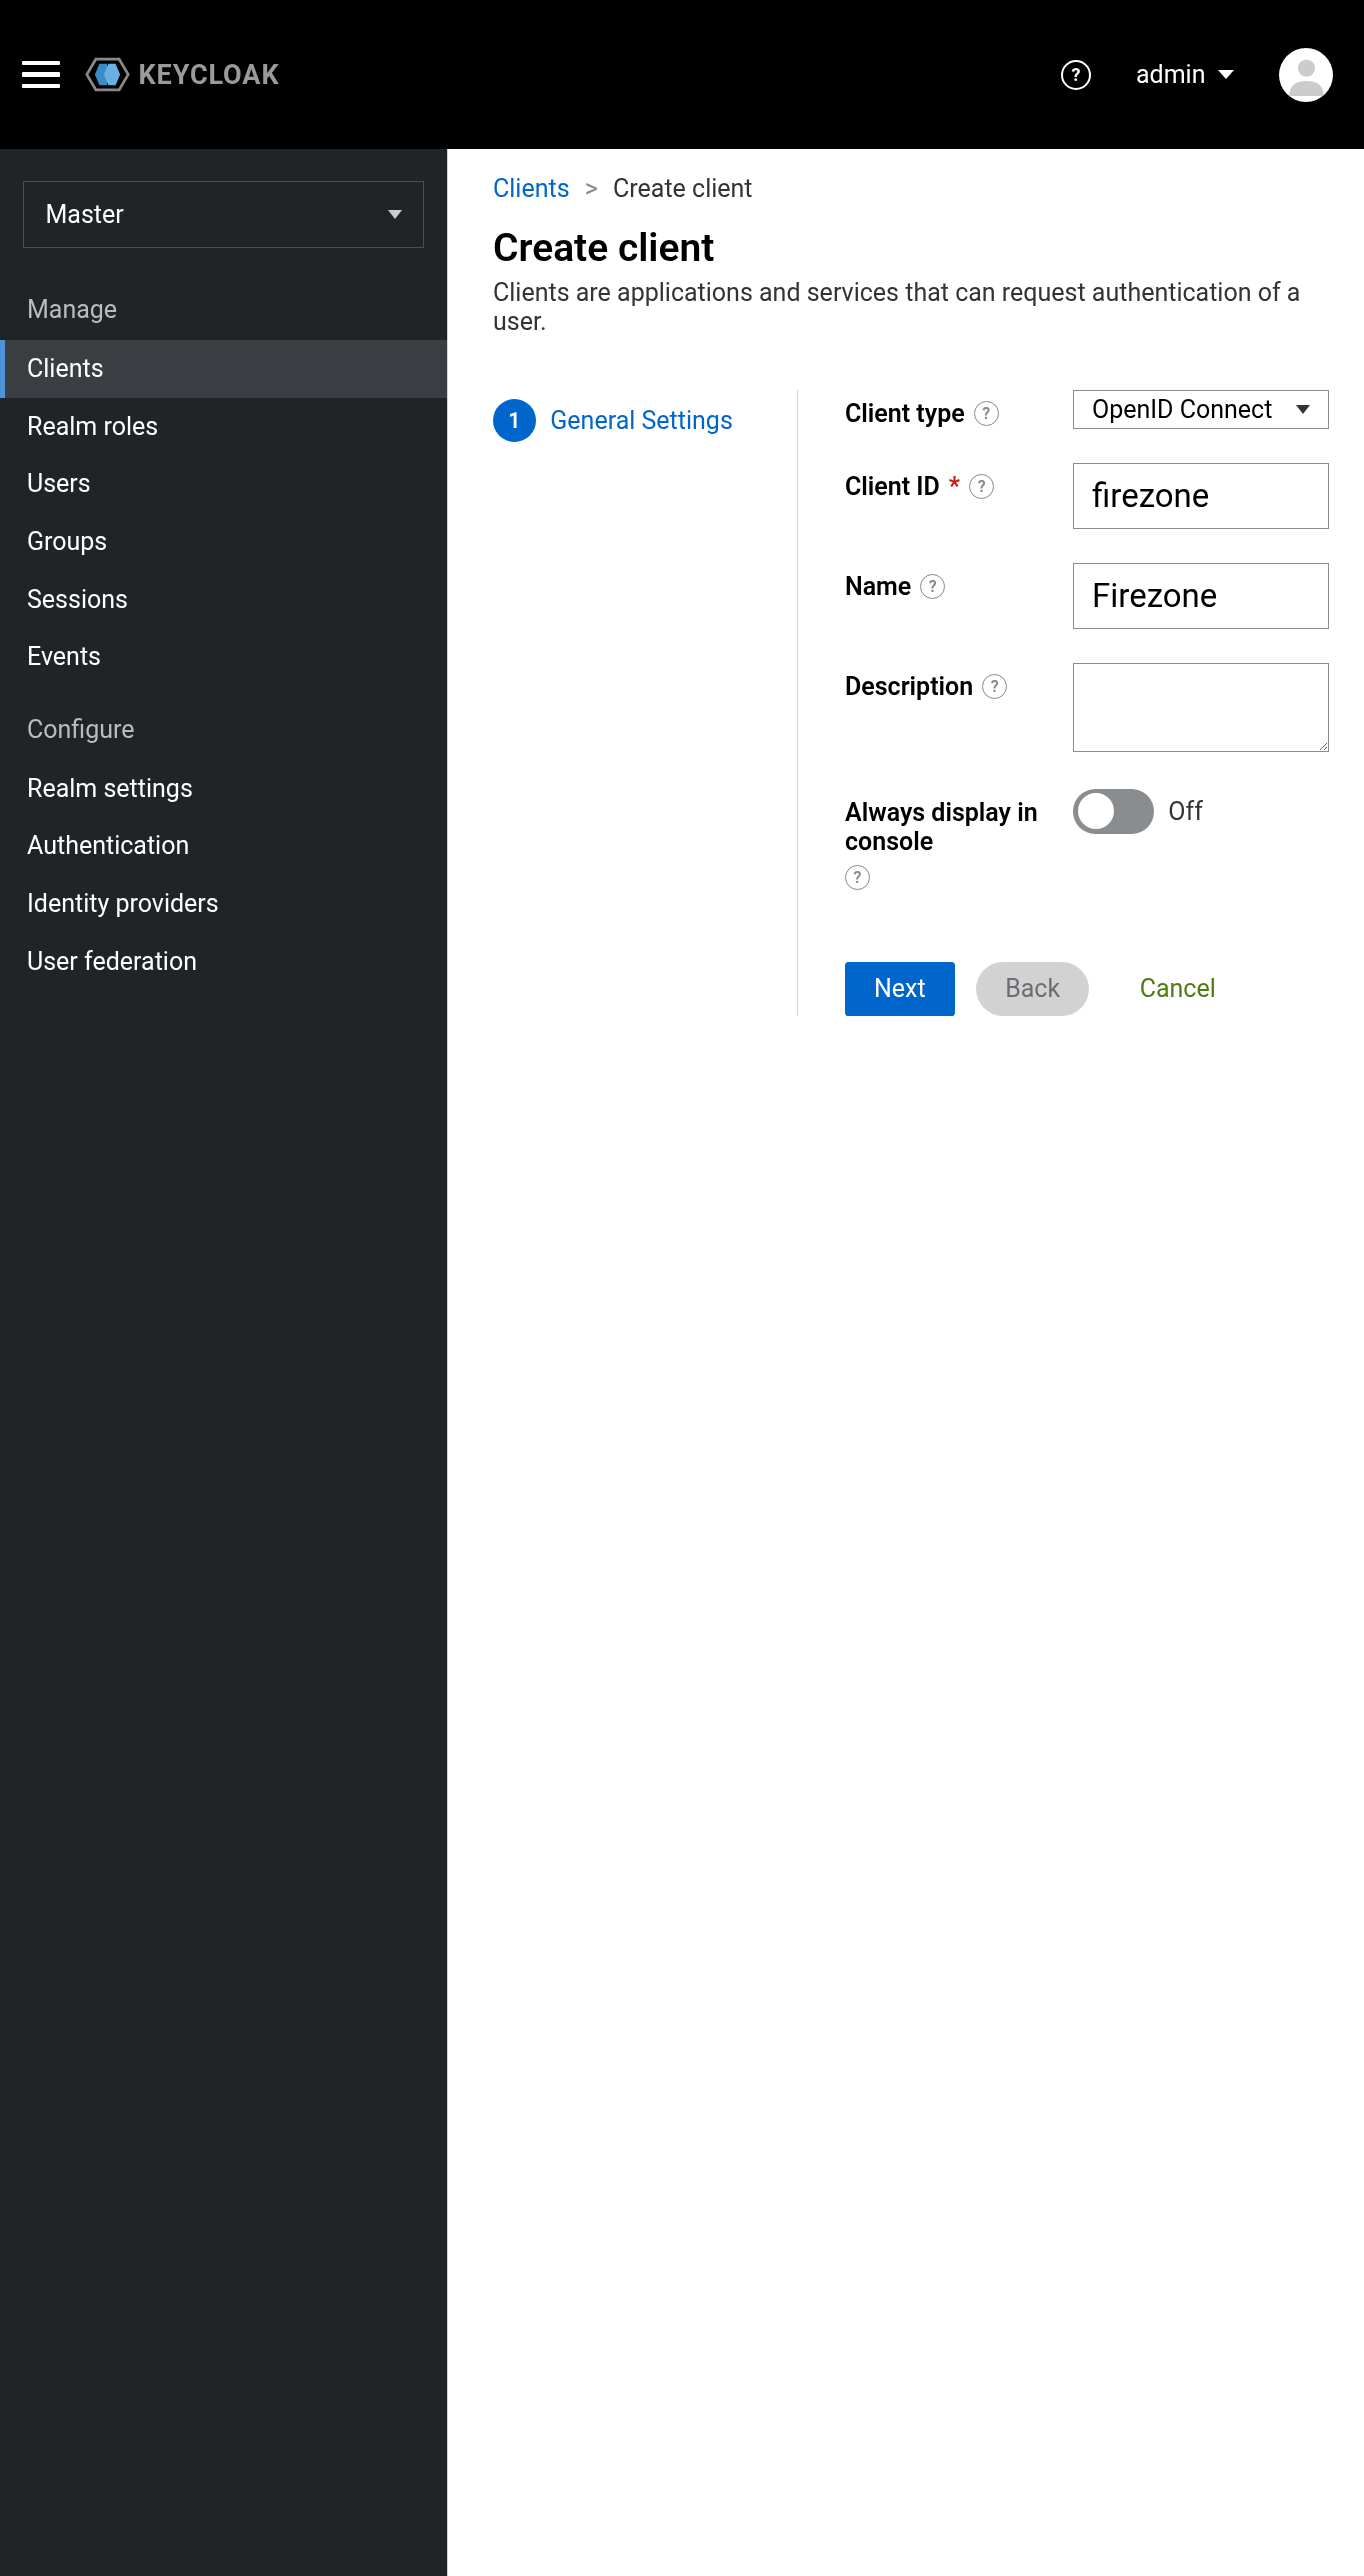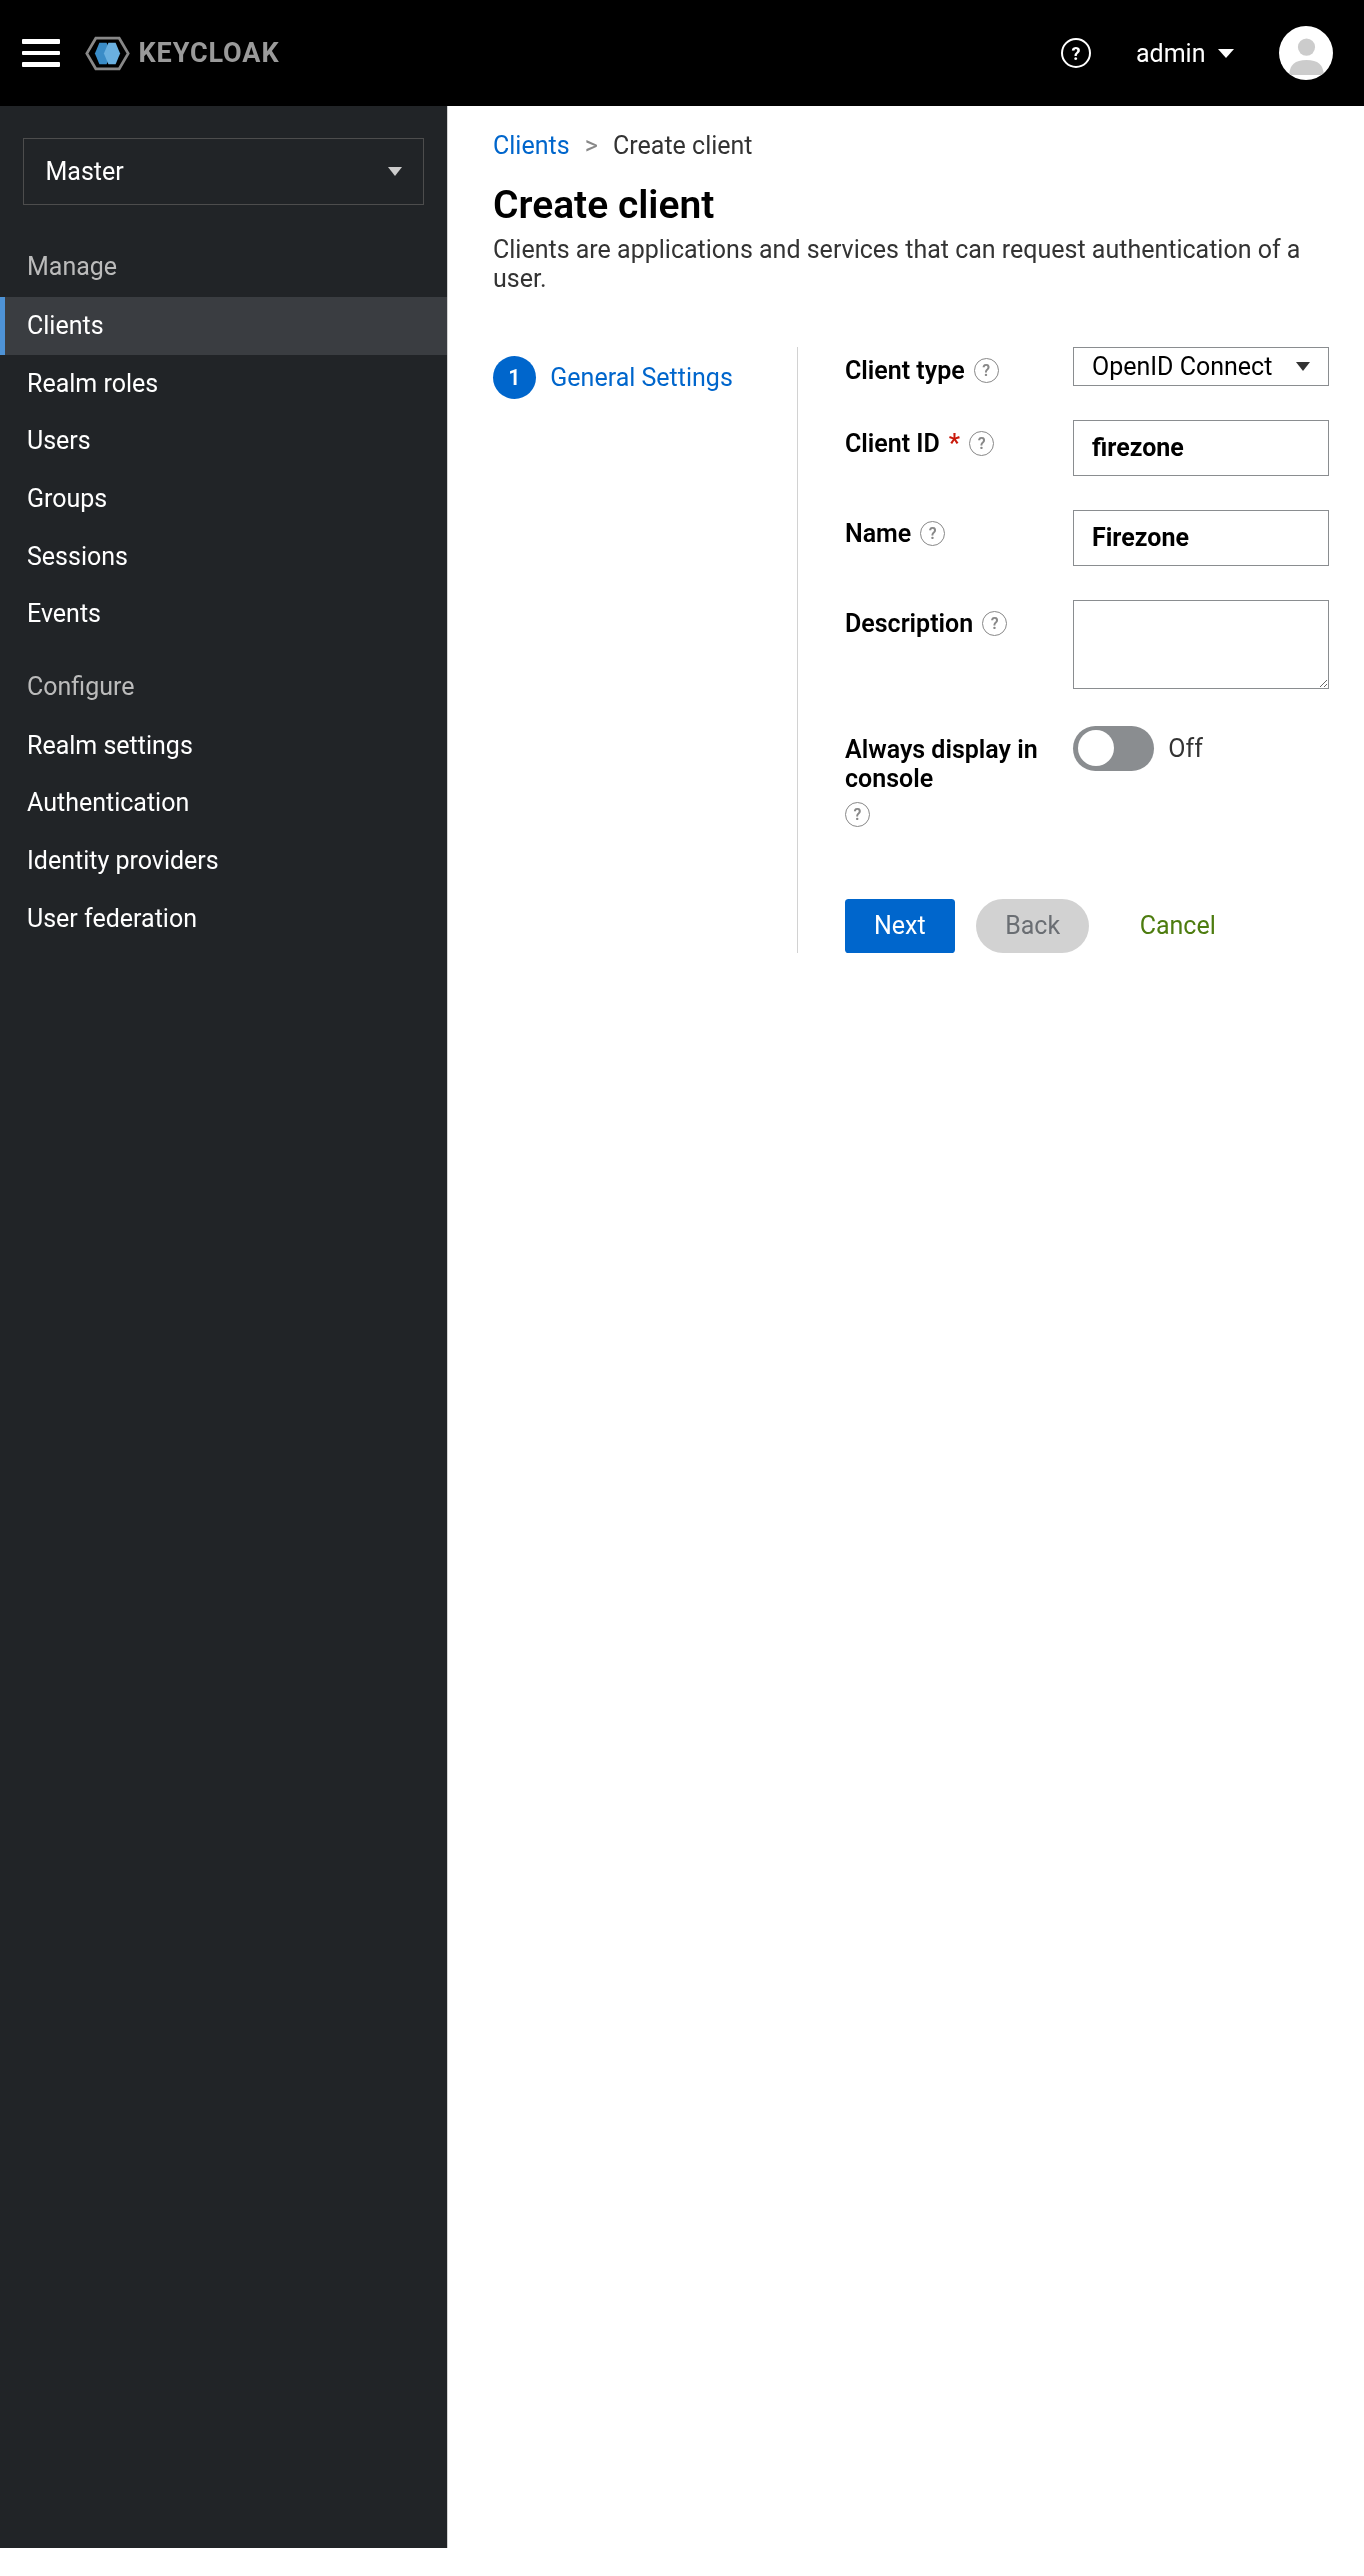--- a/index.html
+++ b/index.html
@@ -13,21 +13,21 @@
       background: #fff;
       width: 1365px;
       height: 2576px;
       overflow: hidden;
     }
     
     
     .header {
       background: #000;
       color: #fff;
-      height: 106px;
+      height: 149px;
       display: flex;
       align-items: center;
       justify-content: space-between;
       padding: 0 32px 0 21.5px;
     }
     
     .header-left {
       display: flex;
       align-items: center;
       gap: 25px;
@@ -325,25 +325,24 @@
       width: 0;
       height: 0;
       border-left: 7.2px solid transparent;
       border-right: 7.2px solid transparent;
       border-top: 9.8px solid #333;
     }
     
     .input-box {
       border: 0.9px solid #8a8d90;
       padding: 12.5px 18px;
-      font-size: 25px;
+      font-size: 33px;
       width: 100%;
       background: #fff;
       font-family: inherit;
-      font-weight: bold;
     }
     
     .textarea-box {
       border: 0.9px solid #8a8d90;
       padding: 12.5px 18px;
       font-size: 25px;
       width: 100%;
       height: 89px;
       resize: vertical;
       background: #fff;

